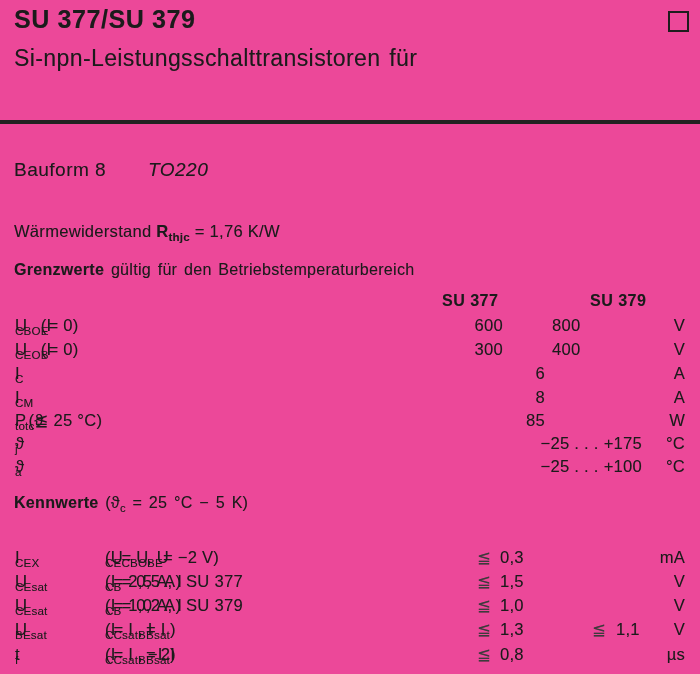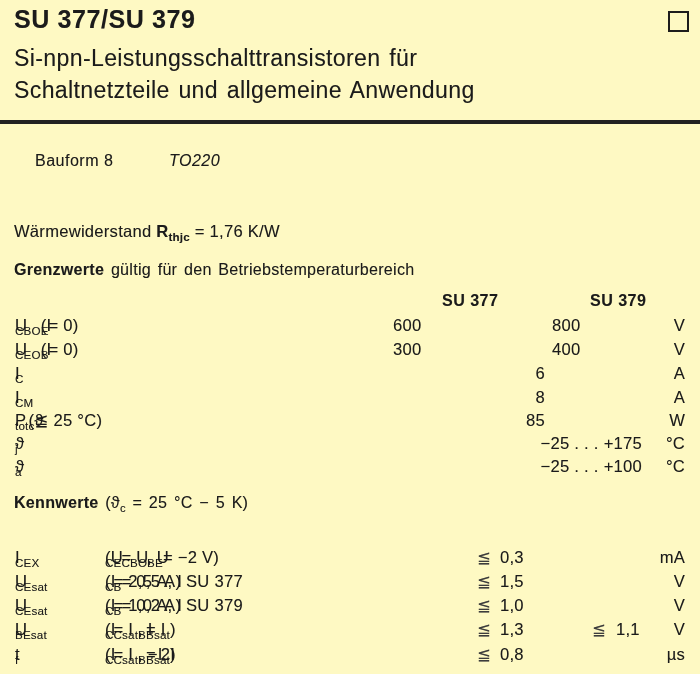--- a/index.html
+++ b/index.html
@@ -1,48 +1,48 @@
 <!DOCTYPE html>
 <html><head>
 <meta charset="utf-8">
 <style>
   html,body { margin:0; padding:0; background:#e8e8e8; }
   .page {
     position:relative; width:700px; height:674px; overflow:hidden;
-    background:#fef9c3;
+    background:#ec4899;
     color:#1b1b1b;
     font-family:"Liberation Sans","DejaVu Sans",sans-serif;
     text-shadow:0.25px 0.25px 0 rgba(25,25,25,0.35);
   }
   .abs { position:absolute; white-space:nowrap; }
 
   
   .title { left:14px; top:5px; font-size:25px; font-weight:700; letter-spacing:0.6px; }
   .corner-box { left:668px; top:11px; width:17px; height:17px; border:2.5px solid #1d1d1d; background:transparent; }
   .subtitle { left:14px; top:42px; font-size:23px; font-weight:400; line-height:32px; letter-spacing:0.4px; word-spacing:2px; white-space:nowrap; }
   .rule { left:0; top:120px; width:700px; height:4px; background:#222; }
 
-  .bauform { left:14px; top:152px; font-size:16px; letter-spacing:0.5px;margin-left:21px; }
+  .bauform { left:14px; top:159px; font-size:19px; letter-spacing:0.5px; }
   .bauform .pkg { position:absolute; left:134px; top:0;font-style:italic; }
 
   .thermal { left:14px; top:222px; font-size:16.5px; letter-spacing:0.3px; }
 
   .sec-head { font-size:16px; letter-spacing:0.3px; word-spacing:2px; }
   .sec-head .b { font-weight:700; }
   .gw-head { left:14px; top:261px; }
   .kw-head { left:14px; top:494px; }
 
   .colhdr { top:292px; font-size:16px; letter-spacing:0.5px;font-weight:bold; }
   .colhdr.c377 { left:442px; }
   .colhdr.c379 { left:590px; }
 
   .g-row, .k-row { position:absolute; left:0; width:700px; height:23px; font-size:16.5px; letter-spacing:0.3px; }
   .g-row span, .k-row span { position:absolute; white-space:nowrap; }
   .lbl  { left:15px; }
-  .c1   { left:393px; width:110px; text-align:left; }
+  .c1   { left:393px; width:110px; text-align:right; }
   .c2   { left:552px; width:110px; text-align:left; }
   .cs   { left:430px; width:115px; text-align:right; }
   .cr   { left:442px; width:200px; text-align:right; }
   .unit { left:630px; width:55px; text-align:right; }
 
   .cond  { left:105px; }
   .sign1 { left:477px; color:#3c3c3c; }
   .val1  { left:500px; }
   .sign2 { left:592px; color:#3c3c3c; }
   .val2  { left:616px; }
@@ -53,21 +53,20 @@
 </head>
 <body>
 
 <div class="page">
 
   <div class="abs title">SU 377/SU 379</div>
   <div class="abs corner-box"></div>
 
   <div class="abs subtitle">
     <div>Si-npn-Leistungsschalttransistoren für</div>
-    <div>Schaltnetzteile und allgemeine Anwendung</div>
   </div>
 
   <div class="abs rule"></div>
 
   <div class="abs bauform">
     <span>Bauform 8</span>
     <span class="pkg">TO220</span>
   </div>
 
   <div class="abs thermal"><span>Wärmewiderstand </span><span class="b">R</span><sub class="b">thjc</sub><span> = 1,76 K/W</span></div>

